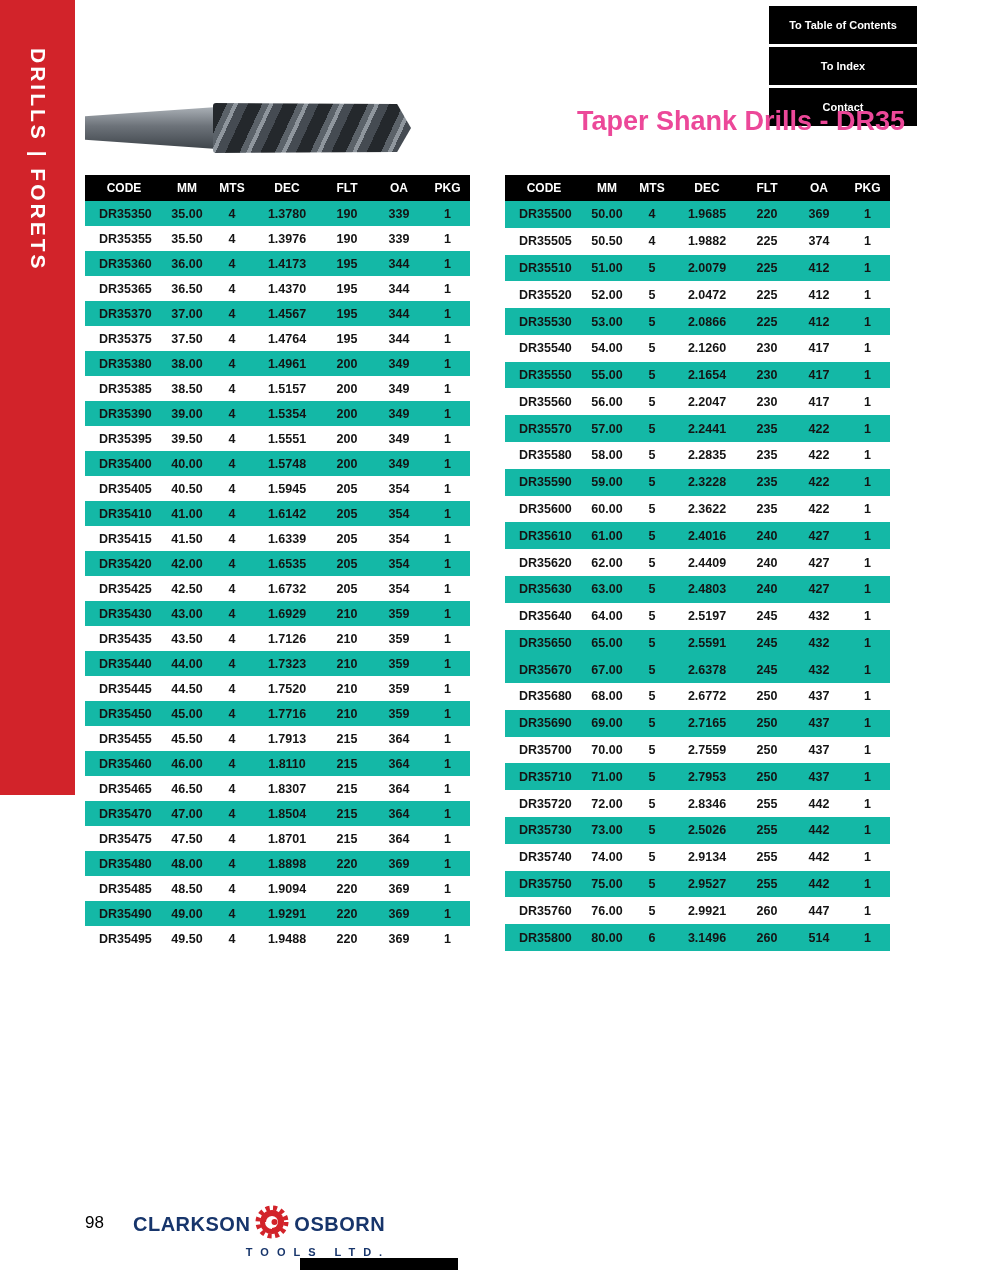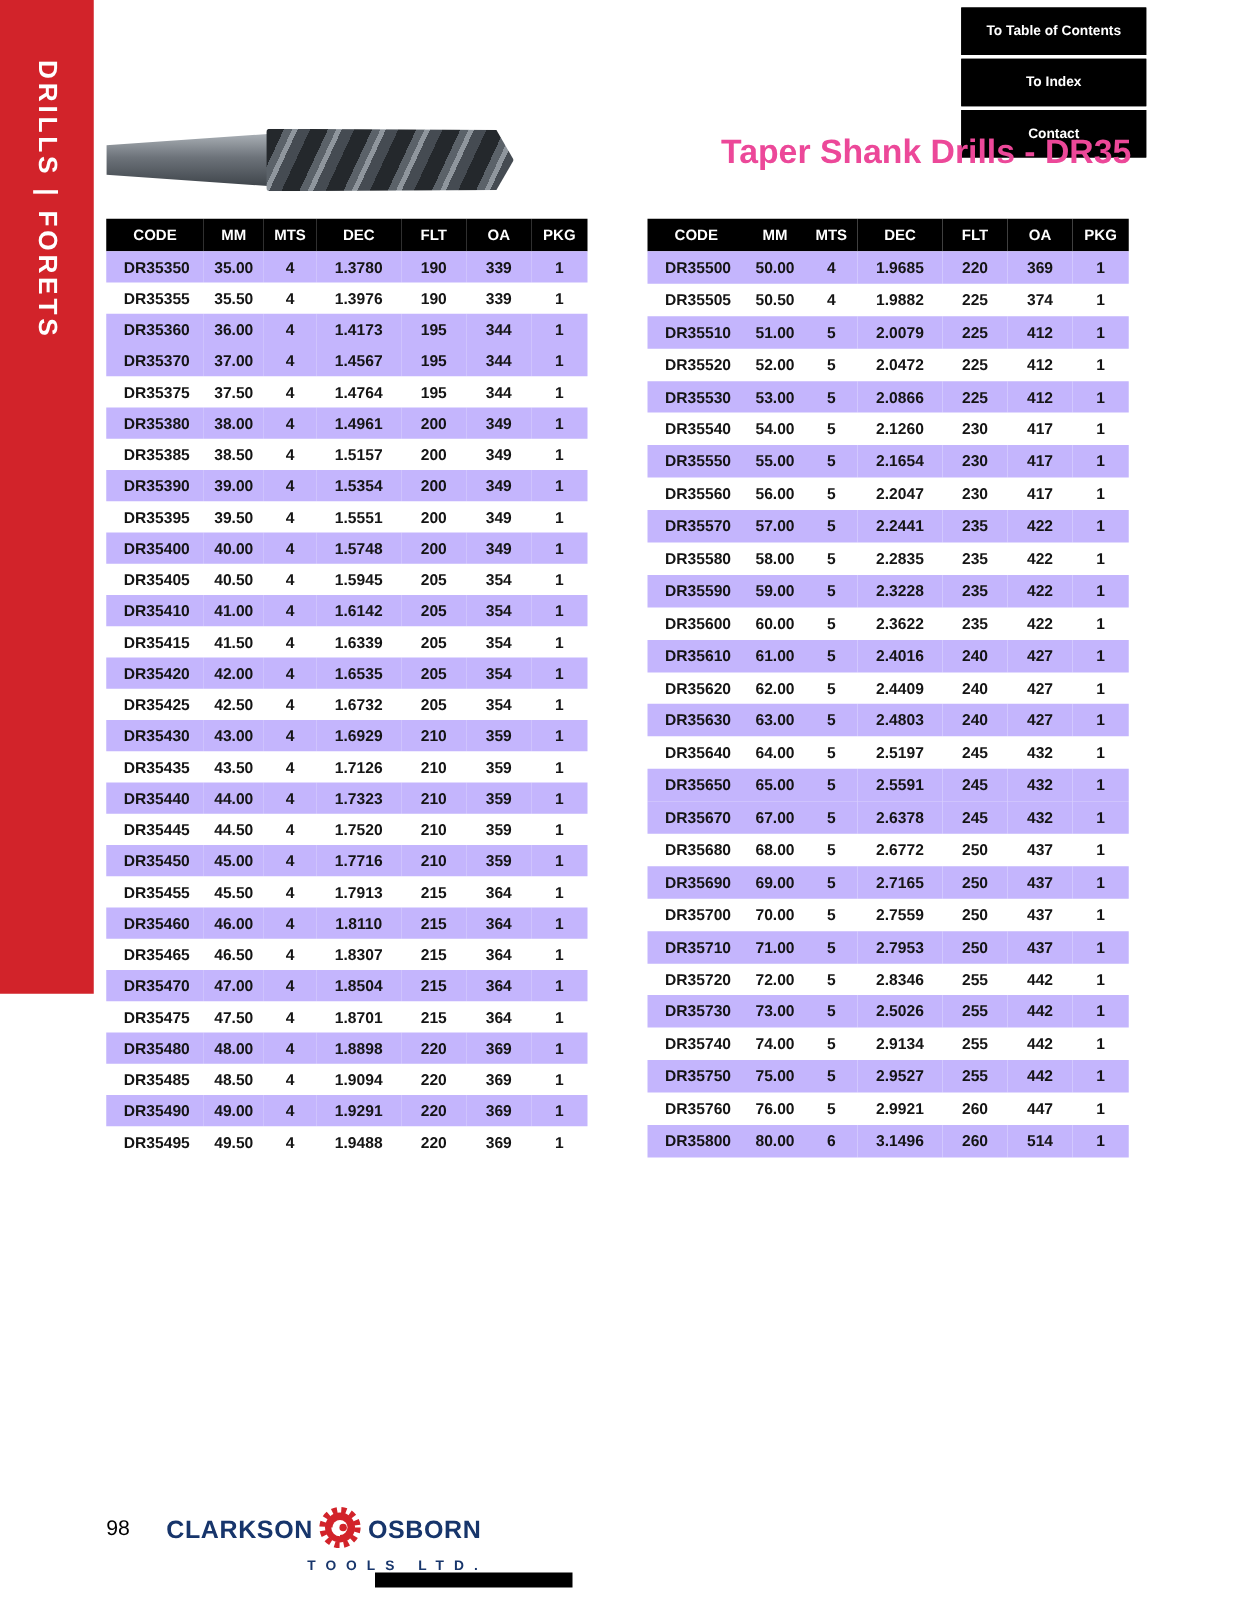--- a/index.html
+++ b/index.html
@@ -34,31 +34,31 @@
     clip-path:polygon(0 0, 93% 2%, 100% 50%, 93% 98%, 0 100%);
     border-radius:3px;
   }
 
   .page-title {
     position:absolute; left:430px; top:106px; width:475px;
     color:#ec4899; font-size:27px; font-weight:bold; text-align:right; letter-spacing:0;
   }
 
   
-  .tables { position:absolute; left:85px; top:175px; display:flex; gap:48px; }
+  .tables { position:absolute; left:85px; top:175px; display:flex; gap:35px; }
   table.drill-table { border-collapse:collapse; table-layout:fixed; width:385px; }
   table.drill-table th {
     background:#000000; color:#ffffff; font-size:12px; font-weight:bold;
     height:26px; text-align:center;
   }
   table.drill-table td {
     font-size:12.5px; font-weight:bold; color:#141414;
     height:25px; text-align:center; white-space:nowrap;
   }
-  table.drill-table tr.alt { background:#c4b5fd; }
+  table.drill-table tr.alt { background:#14b8a6; }
   table.drill-table th:nth-child(1), table.drill-table td:nth-child(1) { width:78px; }
   table.drill-table td:nth-child(1) { text-align:left; padding-left:14px; }
   table.drill-table th:nth-child(2), table.drill-table td:nth-child(2) { width:48px; }
   table.drill-table th:nth-child(3), table.drill-table td:nth-child(3) { width:42px; }
   table.drill-table th:nth-child(4), table.drill-table td:nth-child(4) { width:68px; }
   table.drill-table th:nth-child(5), table.drill-table td:nth-child(5) { width:52px; }
   table.drill-table th:nth-child(6), table.drill-table td:nth-child(6) { width:52px; }
   table.drill-table th:nth-child(7), table.drill-table td:nth-child(7) { width:45px; }
 
   
@@ -124,20 +124,29 @@
             <td>1.3976</td>
             <td>190</td>
             <td>339</td>
             <td>1</td>
           </tr>
           <tr class="alt">
             <td>DR35360</td>
             <td>36.00</td>
             <td>4</td>
             <td>1.4173</td>
+            <td>195</td>
+            <td>344</td>
+            <td>1</td>
+          </tr>
+          <tr>
+            <td>DR35365</td>
+            <td>36.50</td>
+            <td>4</td>
+            <td>1.4370</td>
             <td>195</td>
             <td>344</td>
             <td>1</td>
           </tr>
           <tr class="alt">
             <td>DR35370</td>
             <td>37.00</td>
             <td>4</td>
             <td>1.4567</td>
             <td>195</td>

